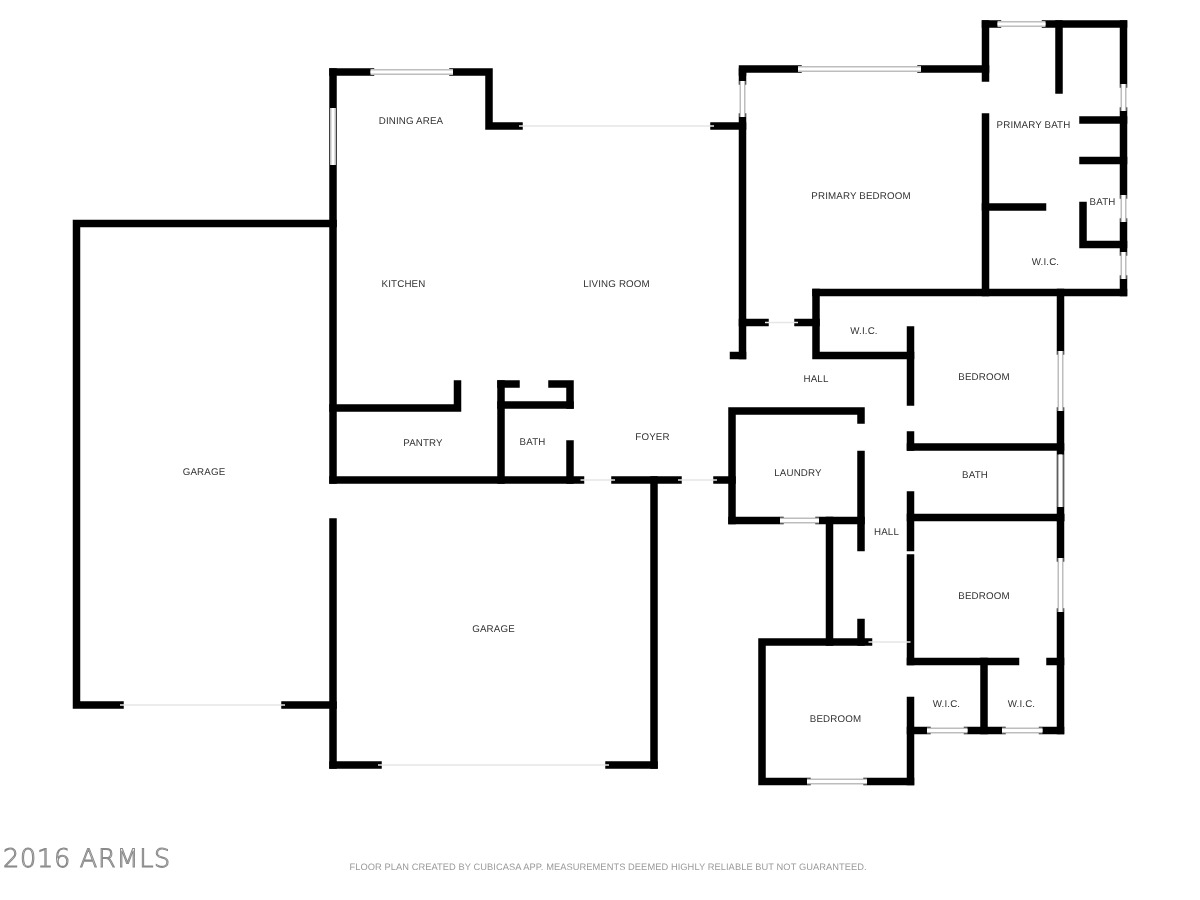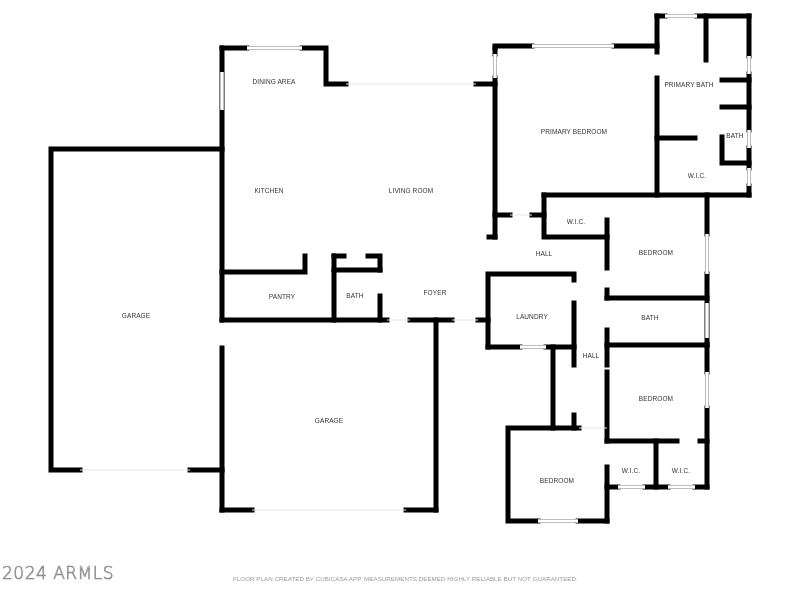--- a/index.html
+++ b/index.html
@@ -164,14 +164,14 @@
   <div class="label" style="left:656px;top:252px;">BEDROOM</div>
   <div class="label" style="left:532px;top:316px;">LAUNDRY</div>
   <div class="label" style="left:650px;top:317px;">BATH</div>
   <div class="label" style="left:591px;top:355px;">HALL</div>
   <div class="label" style="left:656px;top:398px;">BEDROOM</div>
   <div class="label" style="left:631px;top:470px;">W.I.C.</div>
   <div class="label" style="left:681px;top:470px;">W.I.C.</div>
   <div class="label" style="left:557px;top:480px;">BEDROOM</div>
 </div>
 
-<div class="watermark">2024 ARMLS</div>
+<div class="watermark">2016 ARMLS</div>
 <div class="disclaimer">FLOOR PLAN CREATED BY CUBICASA APP. MEASUREMENTS DEEMED HIGHLY RELIABLE BUT NOT GUARANTEED.</div>
 
 </body></html>

